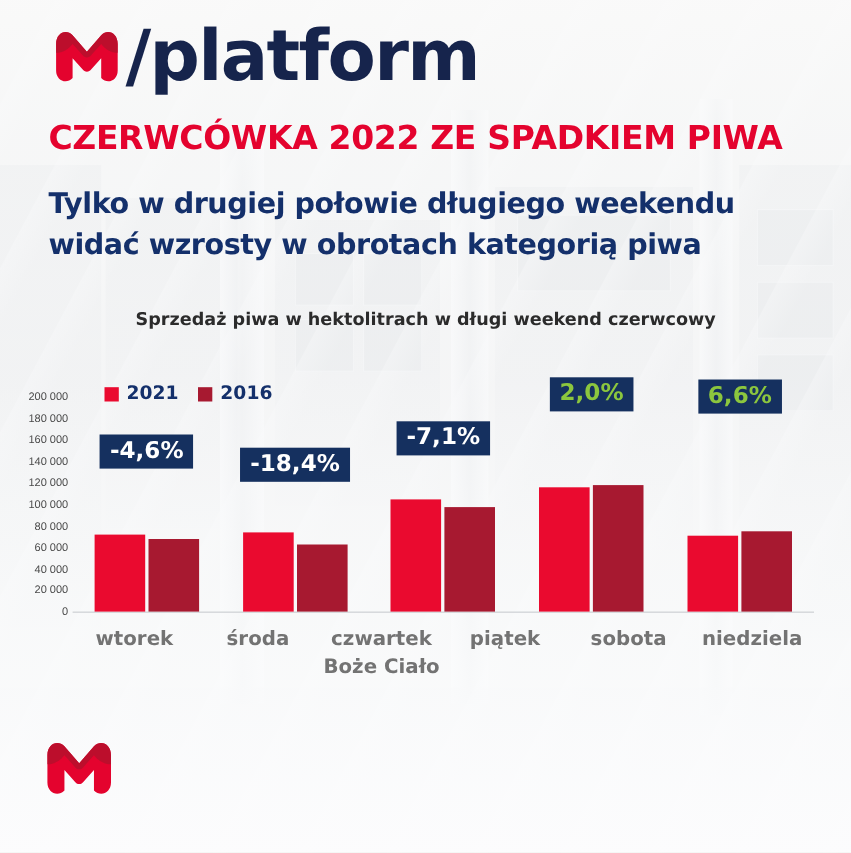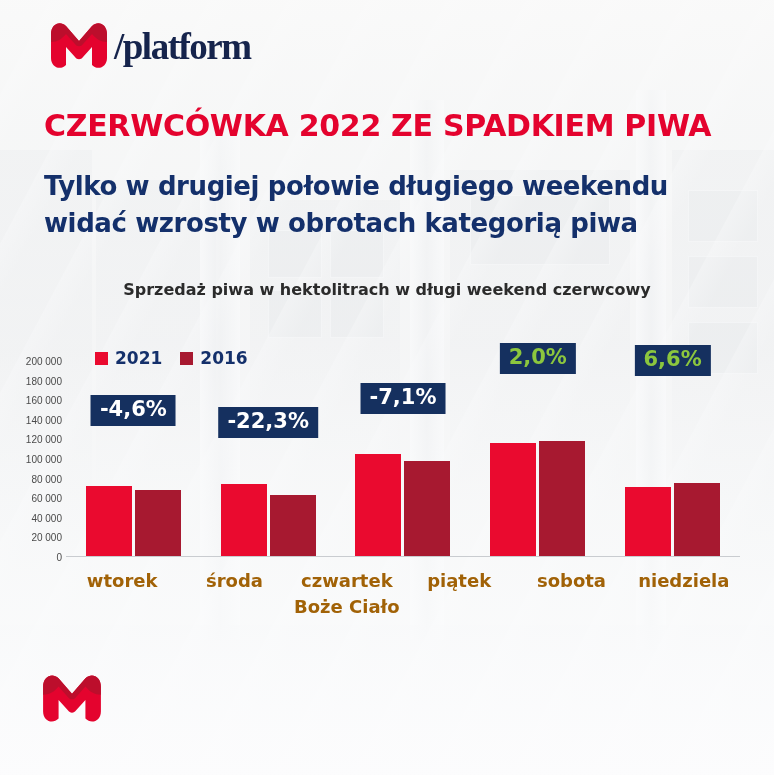--- a/index.html
+++ b/index.html
@@ -58,21 +58,21 @@
   .logo-top { position: absolute; left: 48px; top: 20px; }
   .logo-bottom { position: absolute; left: 40px; top: 672px; }
   .logo-m { display: block; }
   .logo-word {
     font-family: "DejaVu Sans", sans-serif;
     font-weight: bold;
     color: #16244c;
     letter-spacing: -1.5px;
     line-height: 1;
   }
-  .logo-top .logo-word { font-size: 37px; margin-left: 4px; font-family: Liberation Serif, serif; }
+  .logo-top .logo-word { font-size: 64px; margin-left: 4px; }
   .logo-bottom .logo-word { font-size: 54px; margin-left: 5px; }
 
   
   .headline {
     position: absolute; left: 44px; top: 108px;
     font-family: "DejaVu Sans", sans-serif;
     font-weight: bold;
     font-size: 30px;
     color: #e4032e;
     letter-spacing: -0.3px;
@@ -151,21 +151,21 @@
   }
   .badge.pos { color: #8cc63e; }
 
   .x-labels {
     position: absolute; left: 66px; right: 34px; top: 228px;
     display: flex;
   }
   .x-label {
     flex: 1 1 0; text-align: center;
     font-family: "DejaVu Sans", sans-serif;
-    font-weight: bold; font-size: 18px; color: #a16207;
+    font-weight: bold; font-size: 18px; color: #737373;
     line-height: 1.45;
   }
   .x-label .sub { display: block; font-size: 18px; }
 </style>
 </head>
 <body>
 
 <div id="bg-photo">
   <div class="shelf" style="left:0;top:150px;width:92px;height:420px;"></div>
   <div class="shelf" style="left:96px;top:180px;width:120px;height:300px;"></div>
@@ -236,21 +236,21 @@
     <div class="plot">
       <div class="groups">
           <div class="group">
             <div class="bar y2021" style="height: 69.58px;"></div>
             <div class="bar y2022" style="height: 66.346px;"></div>
             <div class="badge" style="bottom: 130px; text-align: right;">-4,6%</div>
           </div>
           <div class="group">
             <div class="bar y2021" style="height: 71.54px;"></div>
             <div class="bar y2022" style="height: 60.858px;"></div>
-            <div class="badge" style="bottom: 118px;">-22,3%</div>
+            <div class="badge" style="bottom: 118px;">-18,4%</div>
           </div>
           <div class="group">
             <div class="bar y2021" style="height: 101.92px;"></div>
             <div class="bar y2022" style="height: 94.668px;"></div>
             <div class="badge" style="bottom: 142px;">-7,1%</div>
           </div>
           <div class="group">
             <div class="bar y2021" style="height: 112.7px;"></div>
             <div class="bar y2022" style="height: 114.954px;"></div>
             <div class="badge pos" style="bottom: 182px;">2,0%</div>

